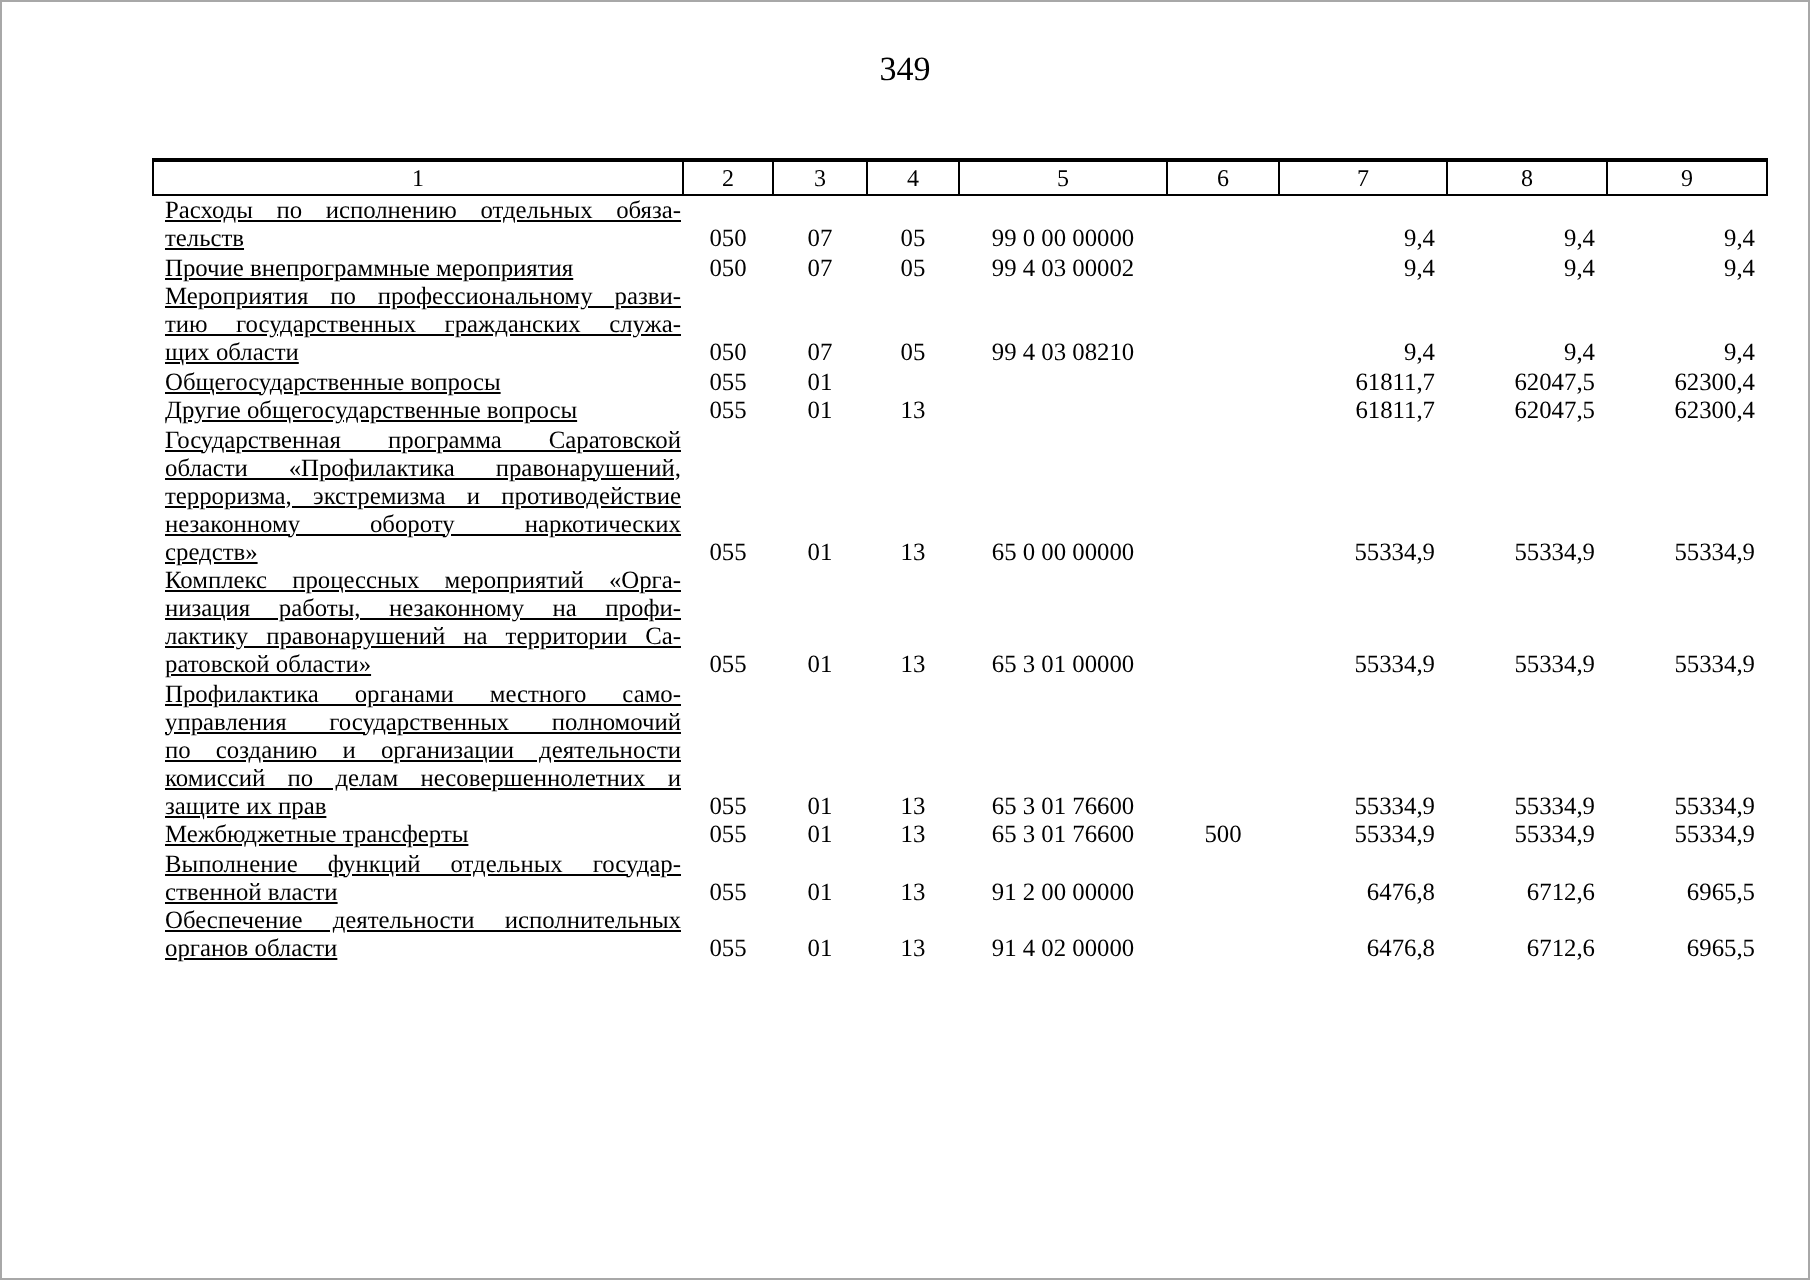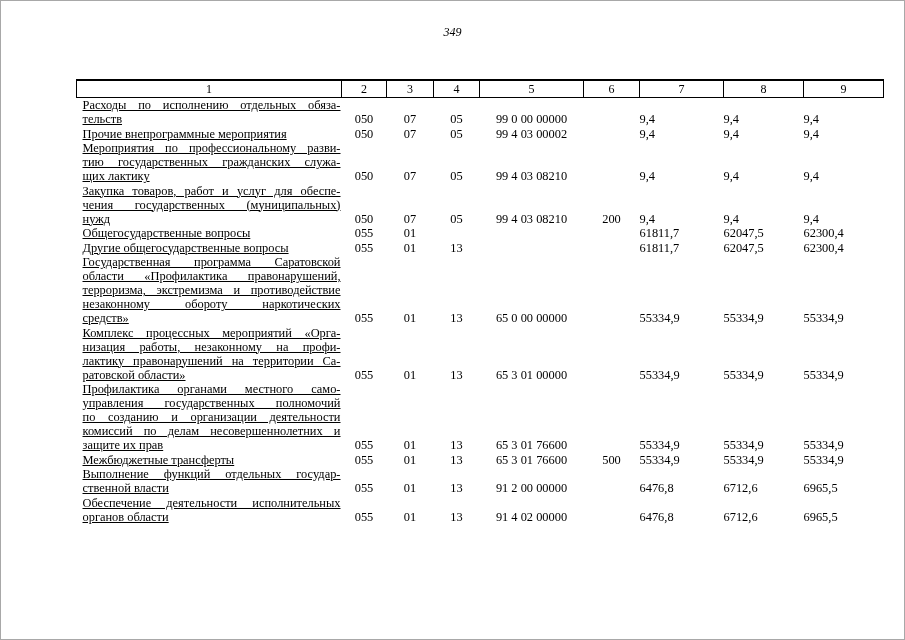--- a/index.html
+++ b/index.html
@@ -16,22 +16,21 @@
     inset: 0;
     background: #fff;
     border: 1px solid #a8a8a8;
   }
   .page-number {
     position: absolute;
     top: 24px;
     left: 0;
     width: 100%;
     text-align: center;
-    font-size: 12px;
-    font-style: italic;
+    font-size: 17px;
   }
   table.budget-table {
     position: absolute;
     left: 75px;
     top: 78px;
     width: 807px;
     border-collapse: collapse;
     table-layout: fixed;
     font-size: 12.4px;
     line-height: 14px;
@@ -54,21 +53,21 @@
   td.c-name { padding-left: 6px; padding-right: 1px; text-decoration: underline; }
   .name-line {
     text-align: justify;
     text-align-last: justify;
     white-space: nowrap;
   }
   .name-line.last {
     text-align-last: left;
   }
   td.c-code { text-align: center; }
-  td.c-amt  { padding-right: 6px; }
+  td.c-amt  { text-align: right; padding-right: 6px; }
   tr.bold-row { font-weight: bold; }
 </style>
 </head>
 <body>
 
 <div class="page">
   <div class="page-number">349</div>
 
   <table class="budget-table">
     <colgroup>
@@ -120,42 +119,27 @@
     <td class="c-code val-cell">99 4 03 00002</td>
     <td class="c-code val-cell"></td>
     <td class="c-amt val-cell">9,4</td>
     <td class="c-amt val-cell">9,4</td>
     <td class="c-amt val-cell">9,4</td>
   </tr>
         <tr>
     <td class="c-name">
             <div class="name-line">Мероприятия по профессиональному разви-</div>
             <div class="name-line">тию государственных гражданских служа-</div>
-            <div class="name-line last">щих лактику</div>
+            <div class="name-line last">щих области</div>
           </td>
     <td class="c-code val-cell">050</td>
     <td class="c-code val-cell">07</td>
     <td class="c-code val-cell">05</td>
     <td class="c-code val-cell">99 4 03 08210</td>
     <td class="c-code val-cell"></td>
-    <td class="c-amt val-cell">9,4</td>
-    <td class="c-amt val-cell">9,4</td>
-    <td class="c-amt val-cell">9,4</td>
-  </tr>
-        <tr>
-    <td class="c-name">
-            <div class="name-line">Закупка товаров, работ и услуг для обеспе-</div>
-            <div class="name-line">чения государственных (муниципальных)</div>
-            <div class="name-line last">нужд</div>
-          </td>
-    <td class="c-code val-cell">050</td>
-    <td class="c-code val-cell">07</td>
-    <td class="c-code val-cell">05</td>
-    <td class="c-code val-cell">99 4 03 08210</td>
-    <td class="c-code val-cell">200</td>
     <td class="c-amt val-cell">9,4</td>
     <td class="c-amt val-cell">9,4</td>
     <td class="c-amt val-cell">9,4</td>
   </tr>
         <tr>
     <td class="c-name">
             <div class="name-line last">Общегосударственные вопросы</div>
           </td>
     <td class="c-code val-cell">055</td>
     <td class="c-code val-cell">01</td>

